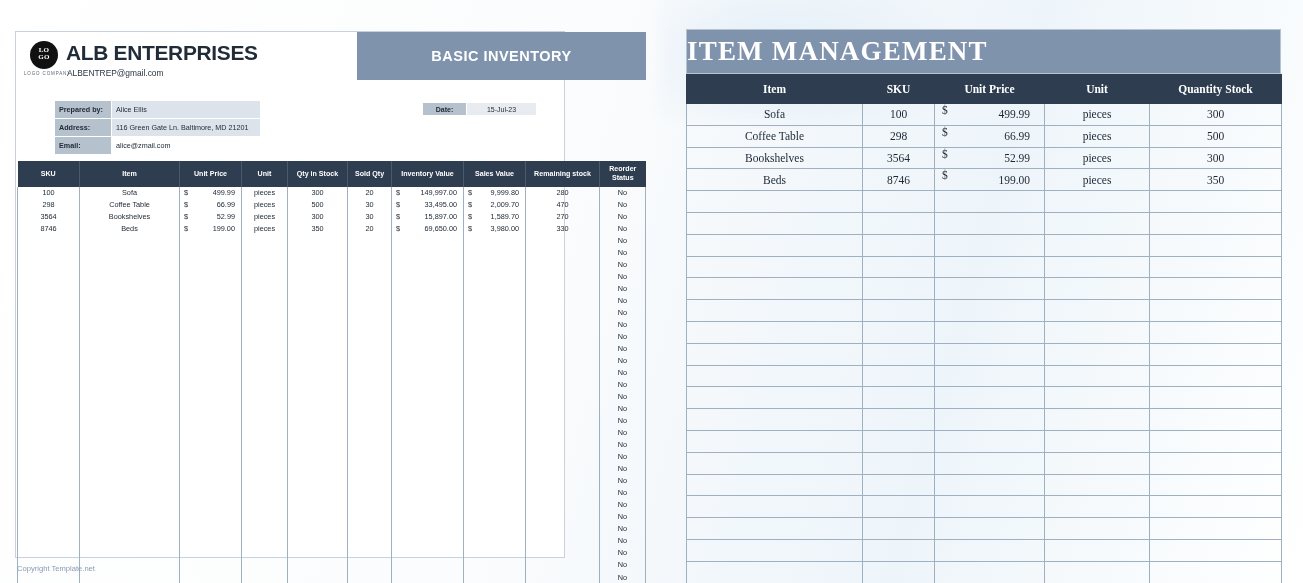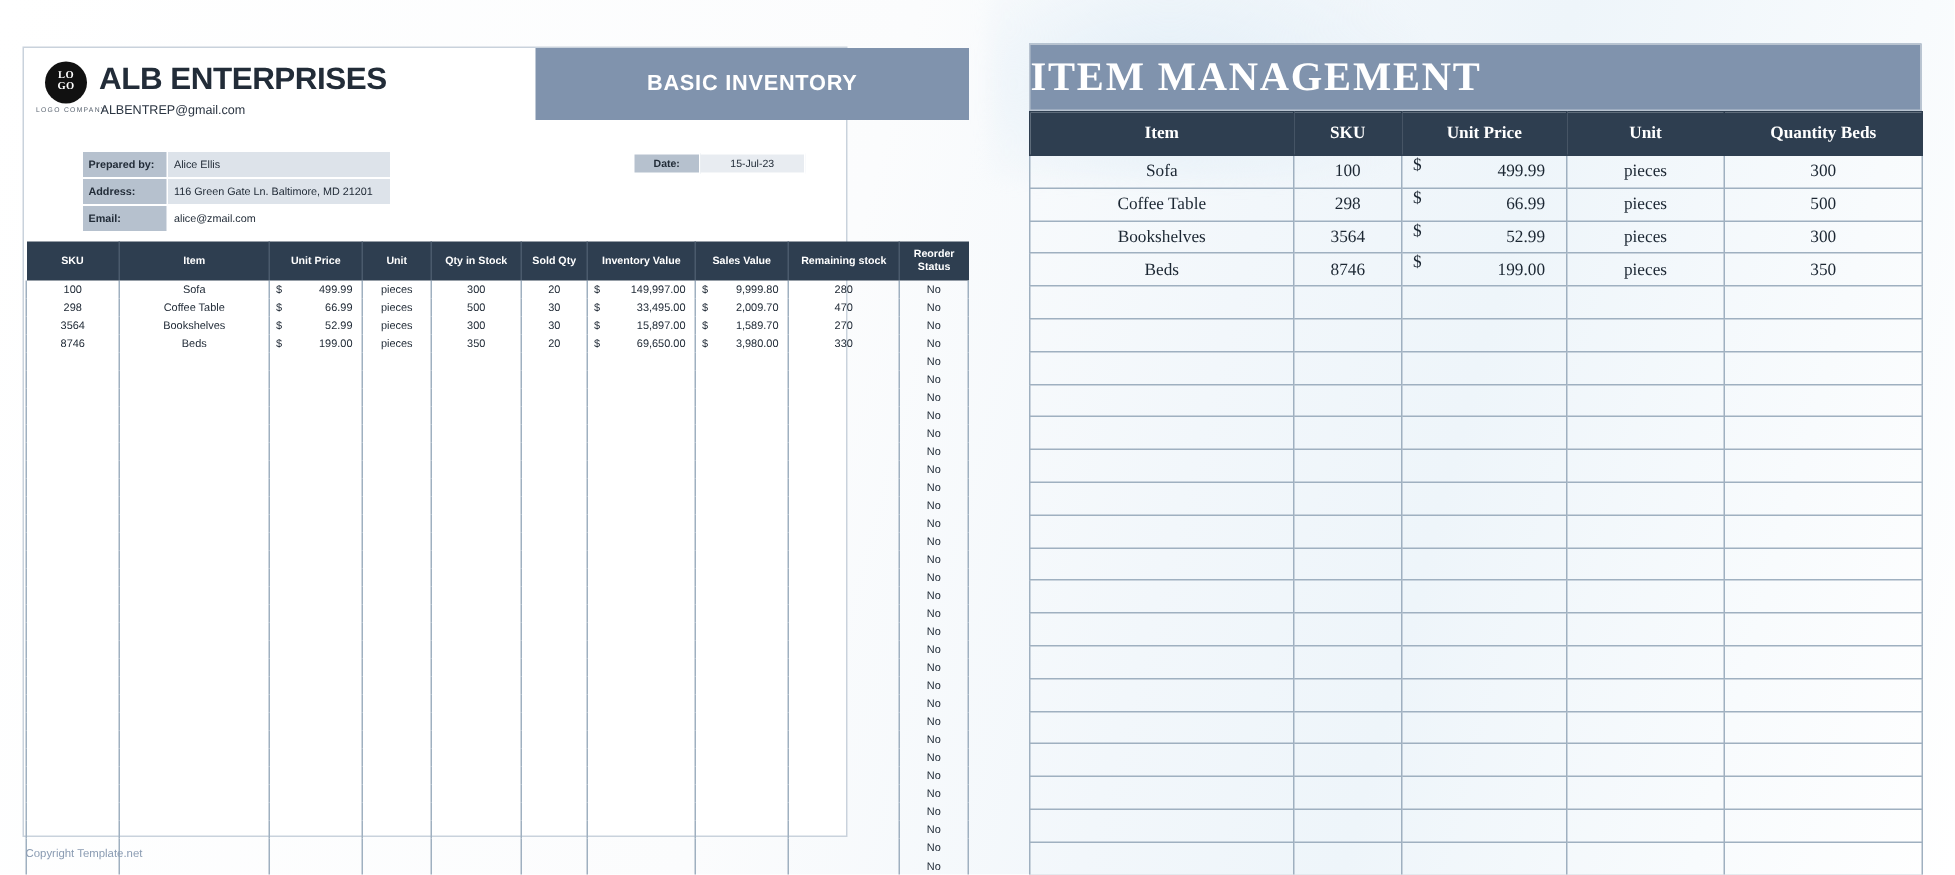--- a/index.html
+++ b/index.html
@@ -815,21 +815,21 @@
         <col class="imw-price">
         <col class="imw-unit">
         <col class="imw-qty">
     </colgroup>
     <thead>
       <tr>
         <th>Item</th>
         <th>SKU</th>
         <th>Unit Price</th>
         <th>Unit</th>
-        <th>Quantity Beds</th>
+        <th>Quantity Stock</th>
       </tr>
     </thead>
     <tbody id="im-body">
         <tr>
           <td>Sofa</td>
           <td>100</td>
           <td class="money"><span class="dollar">$</span>499.99</td>
           <td>pieces</td>
           <td>300</td>
         </tr>

